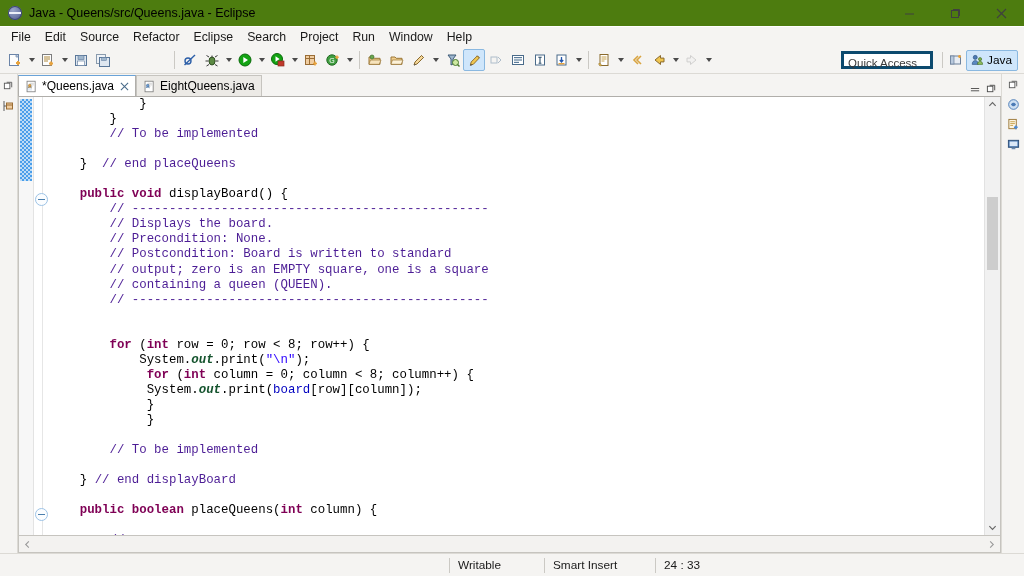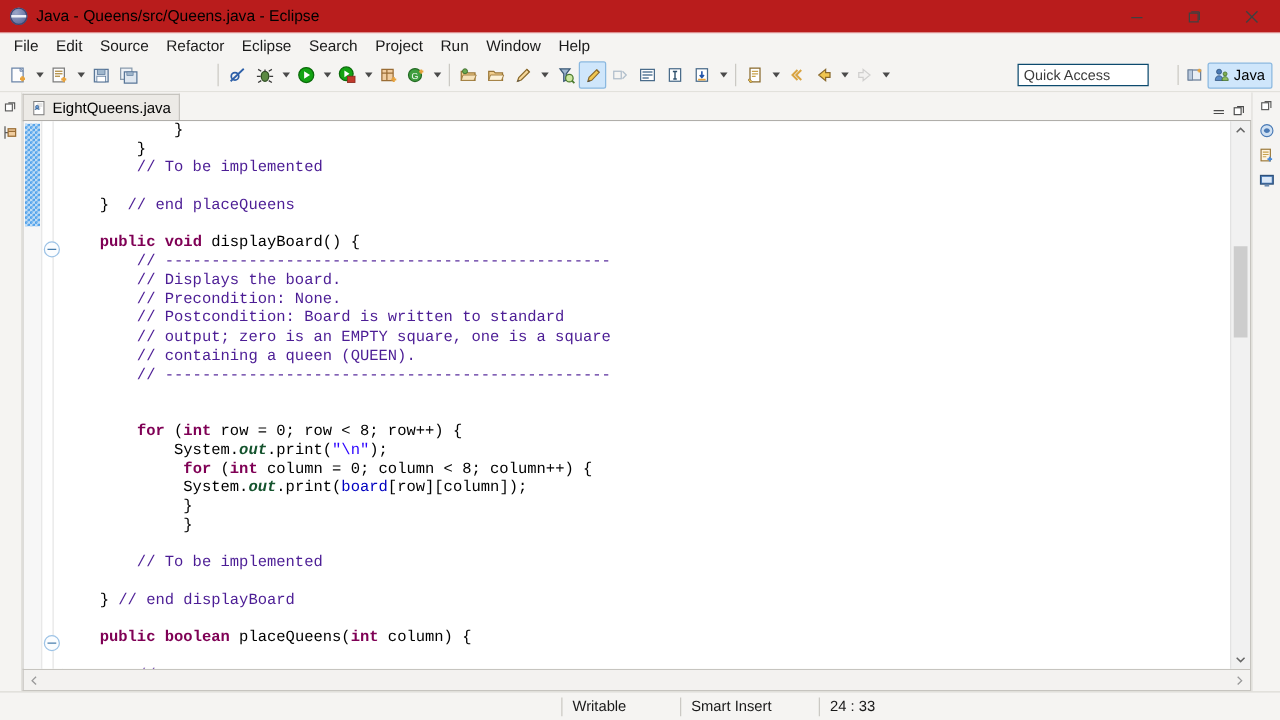--- a/index.html
+++ b/index.html
@@ -6,21 +6,21 @@
   body{
     width:1024px;height:576px;overflow:hidden;
     background:#ffffff;
     font-family:"Liberation Sans",sans-serif;
     font-size:12px;color:#000;
     -webkit-font-smoothing:none;
   }
   .app{width:1024px;height:576px;display:flex;flex-direction:column;background:#f5f4f2;position:relative;}
 
   
-  .titlebar{height:26px;background:#b91c1c;display:flex;align-items:center;flex:0 0 26px;border-bottom:1px solid #ffffff;}
+  .titlebar{height:26px;background:#4d7c0f;display:flex;align-items:center;flex:0 0 26px;border-bottom:1px solid #ffffff;}
   .title-icon{width:14px;height:14px;margin-left:8px;margin-right:7px;flex:0 0 14px;
     border-radius:50%;
     background:radial-gradient(circle at 35% 30%, #9aa6c8 0%, #6f7ba8 55%, #47527f 100%);
     position:relative;box-shadow:inset 0 0 0 1px #3d4670;}
   .title-icon:after{content:"";position:absolute;left:1px;right:1px;top:6px;height:2px;background:#eceff7;}
   .title-text{font-size:12.5px;color:#000;white-space:nowrap;}
   .win-btns{margin-left:auto;display:flex;height:26px;}
   .win-btn{width:46px;height:26px;display:flex;align-items:center;justify-content:center;}
   .win-btn svg{display:block;}
 
@@ -31,22 +31,22 @@
   
   .toolbar{height:26px;background:#f5f4f2;display:flex;align-items:center;flex:0 0 26px;
            border-bottom:1px solid #dcdad5;padding-left:4px;}
   .tb-group{display:flex;align-items:center;height:24px;}
   .tb-btn{width:22px;height:22px;display:flex;align-items:center;justify-content:center;position:relative;}
   .tb-btn.sel{background:#cfe6fb;border:1px solid #8ab8e0;border-radius:2px;width:20px;height:20px;}
   .tb-arrow{width:11px;height:22px;display:flex;align-items:center;justify-content:center;}
   .tb-arrow i{width:0;height:0;border-left:3.5px solid transparent;border-right:3.5px solid transparent;border-top:4px solid #4a4a4a;display:block;}
   .tb-sep{width:1px;height:18px;background:#cbc9c4;margin:0 4px;}
   .tb-spacer{flex:1;}
-  .quick-access{width:105px;height:18px;border:1px solid #0c4a6e;background:#fff;
-    font-size:11.5px;color:#3b3b3b;padding:1px 4px;line-height:16px;margin-right:20px;box-sizing:border-box;}
+  .quick-access{width:92px;height:18px;border:3px solid #0c4a6e;background:#fff;
+    font-size:11.5px;color:#3b3b3b;padding:1px 4px;line-height:16px;margin-right:6px;box-sizing:border-box;}
   .persp-btn{width:20px;height:20px;display:flex;align-items:center;justify-content:center;}
   .persp-sep{width:1px;height:16px;background:#cbc9c4;margin:0 3px;}
   .java-persp{display:flex;align-items:center;gap:3px;background:#cfe6fb;border:1px solid #8ab8e0;
     border-radius:2px;height:19px;padding:0 5px 0 3px;margin-right:6px;font-size:11.8px;color:#000;}
 
   
   .mainrow{flex:1;display:flex;min-height:0;background:#f5f4f2;}
 
   .left-strip{width:17px;background:#f5f4f2;display:flex;flex-direction:column;align-items:center;padding-top:4px;gap:7px;
               border-right:1px solid #dcdad5;}
@@ -404,20 +404,33 @@
           <path d="M1 6 h2.5" stroke="#5a5a5a"></path>
           <rect x="3.5" y="3" width="6" height="6" fill="#f0cda0" stroke="#9a6d35"></rect>
           <line x1="3.5" y1="5" x2="9.5" y2="5" stroke="#9a6d35"></line>
         </svg>
       </div>
     </div>
 
     <div class="center">
 
       <div class="tabbar">
+        <div class="tab active">
+          <svg class="tab-ic" viewBox="0 0 16 16">
+            <rect x="2.5" y="1.5" width="10" height="13" fill="#fff" stroke="#7d7d7d"></rect>
+            <path d="M6 4 h5 M6 6 h5 M6 8 h3" stroke="#c9c9c9"></path>
+            <path d="M2.5 7 h6 v6 h-6 Z" fill="#3b6ea5" opacity=".15"></path>
+            <path d="M3.5 9.5 c1.5-1.2 3-1.2 4.5 0" fill="none" stroke="#8a6a2d" stroke-width="1.2"></path>
+            <circle cx="5.8" cy="6.8" r="1.6" fill="#e8a33d" stroke="#8a6a2d" stroke-width=".6"></circle>
+          </svg>
+          <span>*Queens.java</span>
+          <svg class="tab-close" viewBox="0 0 10 10">
+            <path d="M1 1 l8 8 M9 1 l-8 8" stroke="#4a6b8a" stroke-width="1.2" fill="none"></path>
+          </svg>
+        </div>
         <div class="tab inactive">
           <svg class="tab-ic" viewBox="0 0 16 16">
             <rect x="2.5" y="1.5" width="10" height="13" fill="#fff" stroke="#7d7d7d"></rect>
             <path d="M6 4 h5 M6 6 h5 M6 8 h3" stroke="#c9c9c9"></path>
             <path d="M3.5 9.5 c1.5-1.2 3-1.2 4.5 0" fill="none" stroke="#3b6ea5" stroke-width="1.2"></path>
             <circle cx="5.8" cy="6.8" r="1.6" fill="#6a9ed8" stroke="#2d5380" stroke-width=".6"></circle>
           </svg>
           <span>EightQueens.java</span>
         </div>
 

